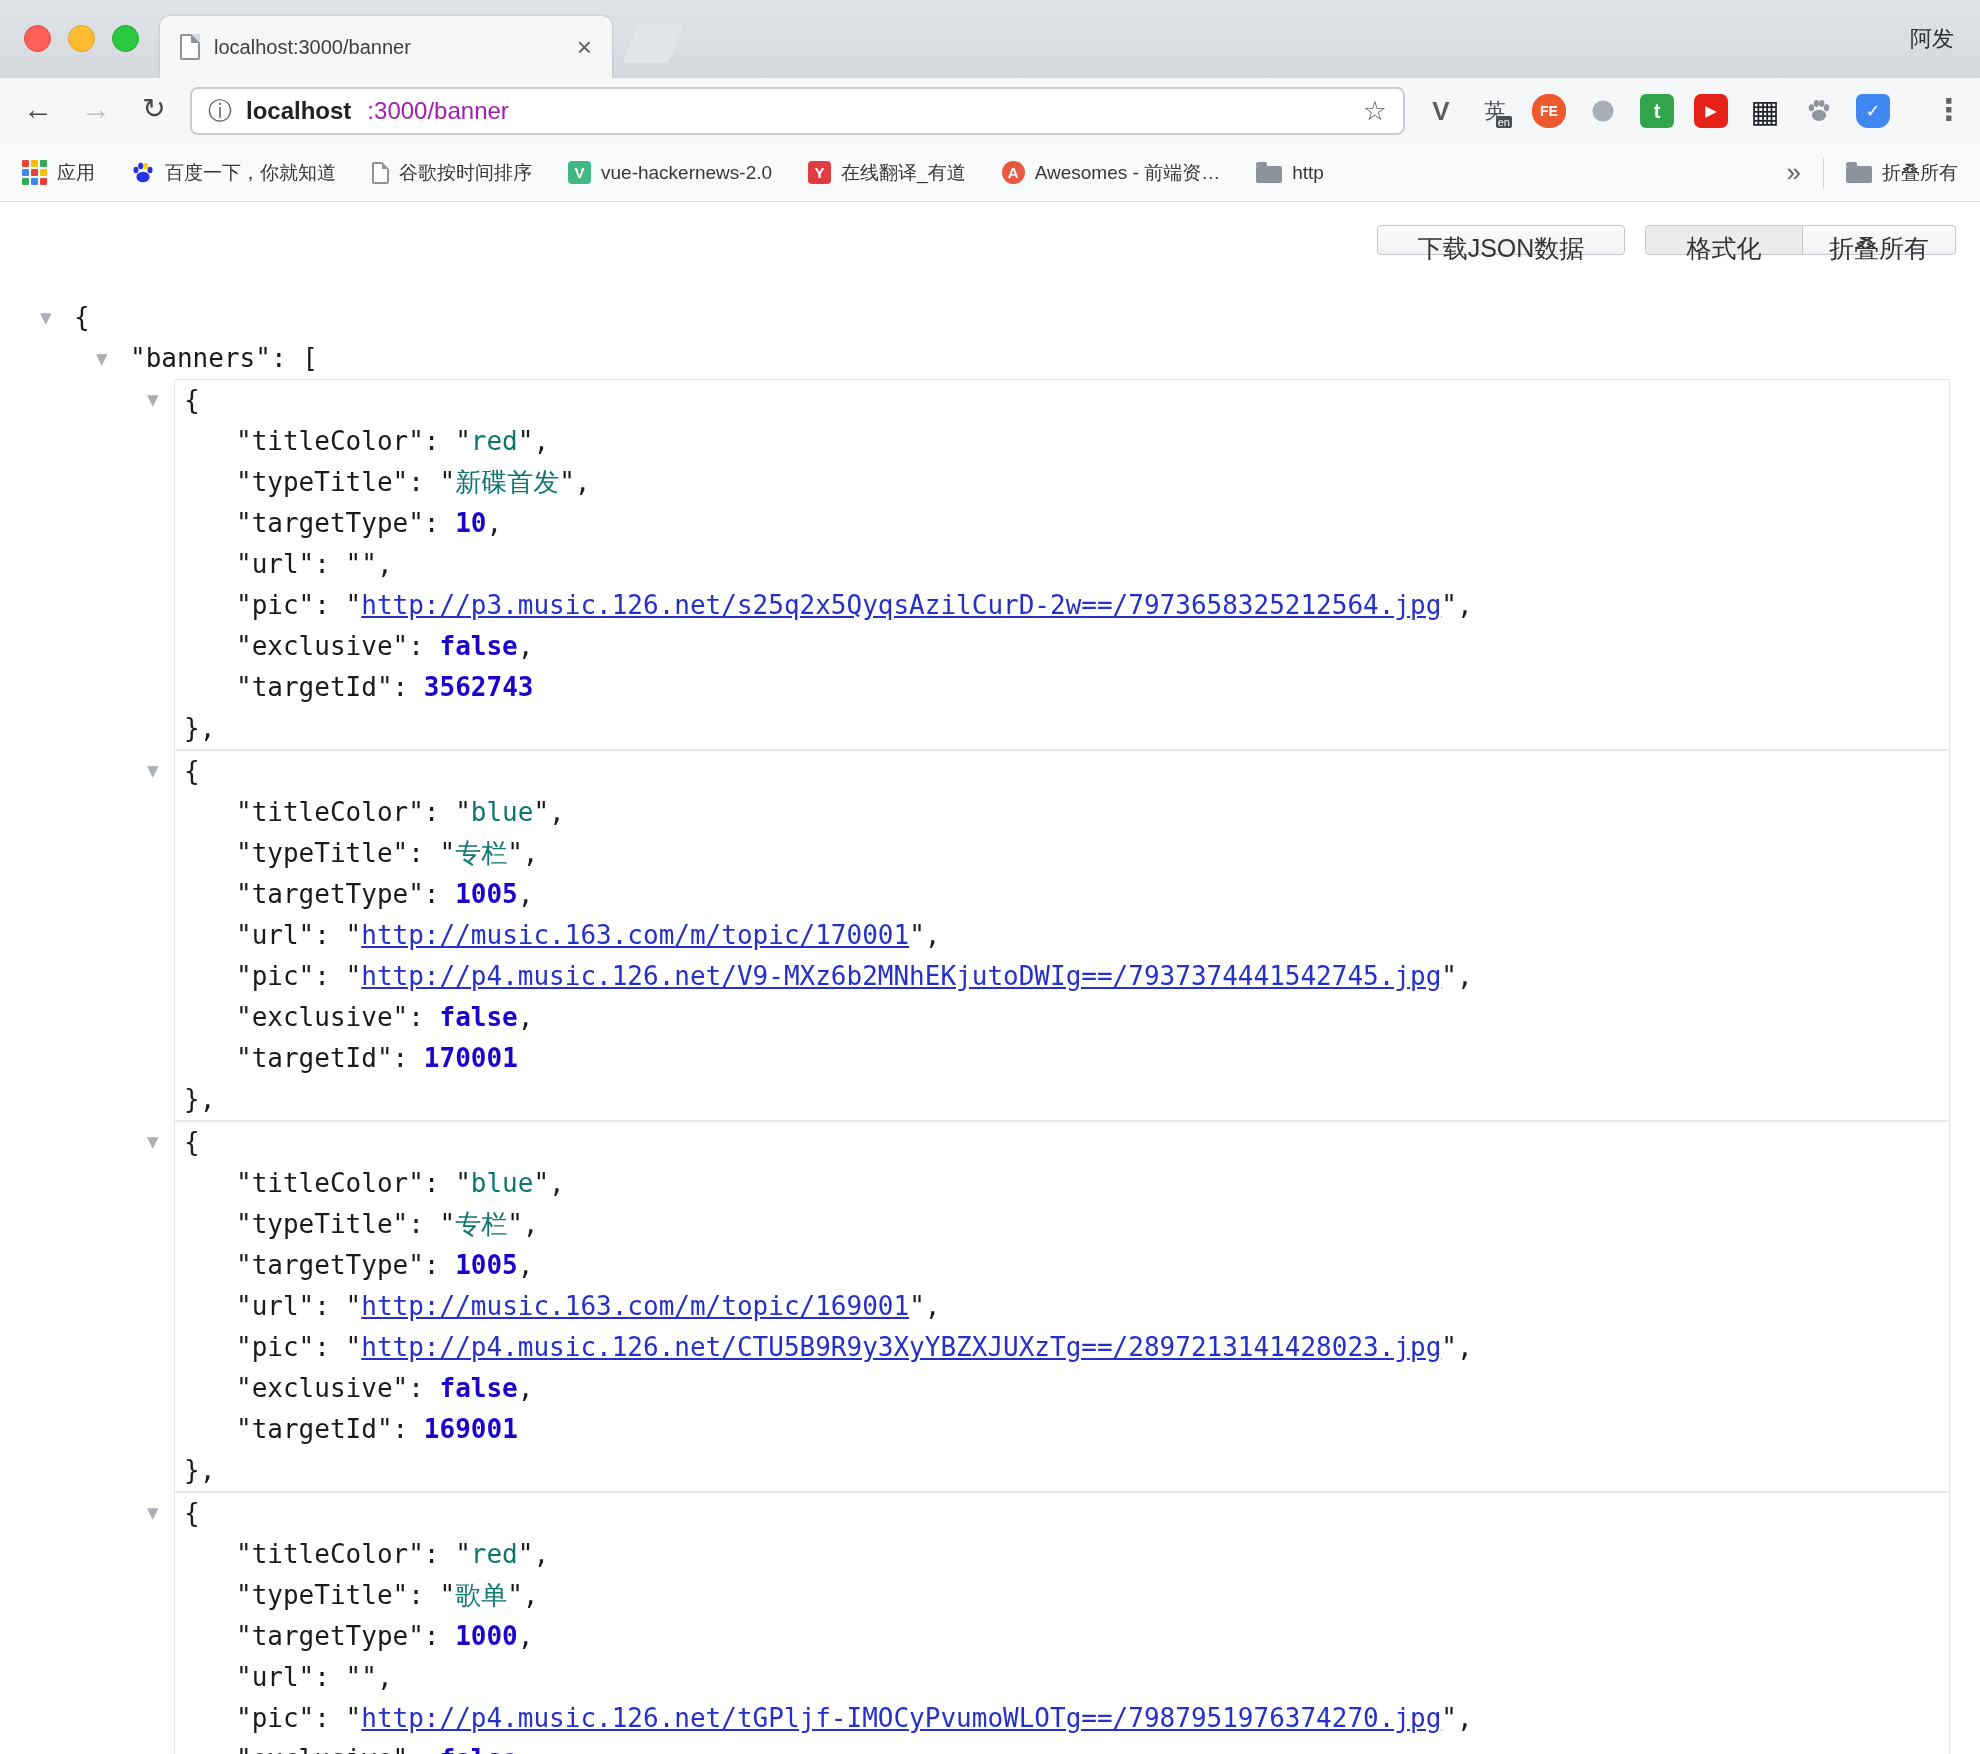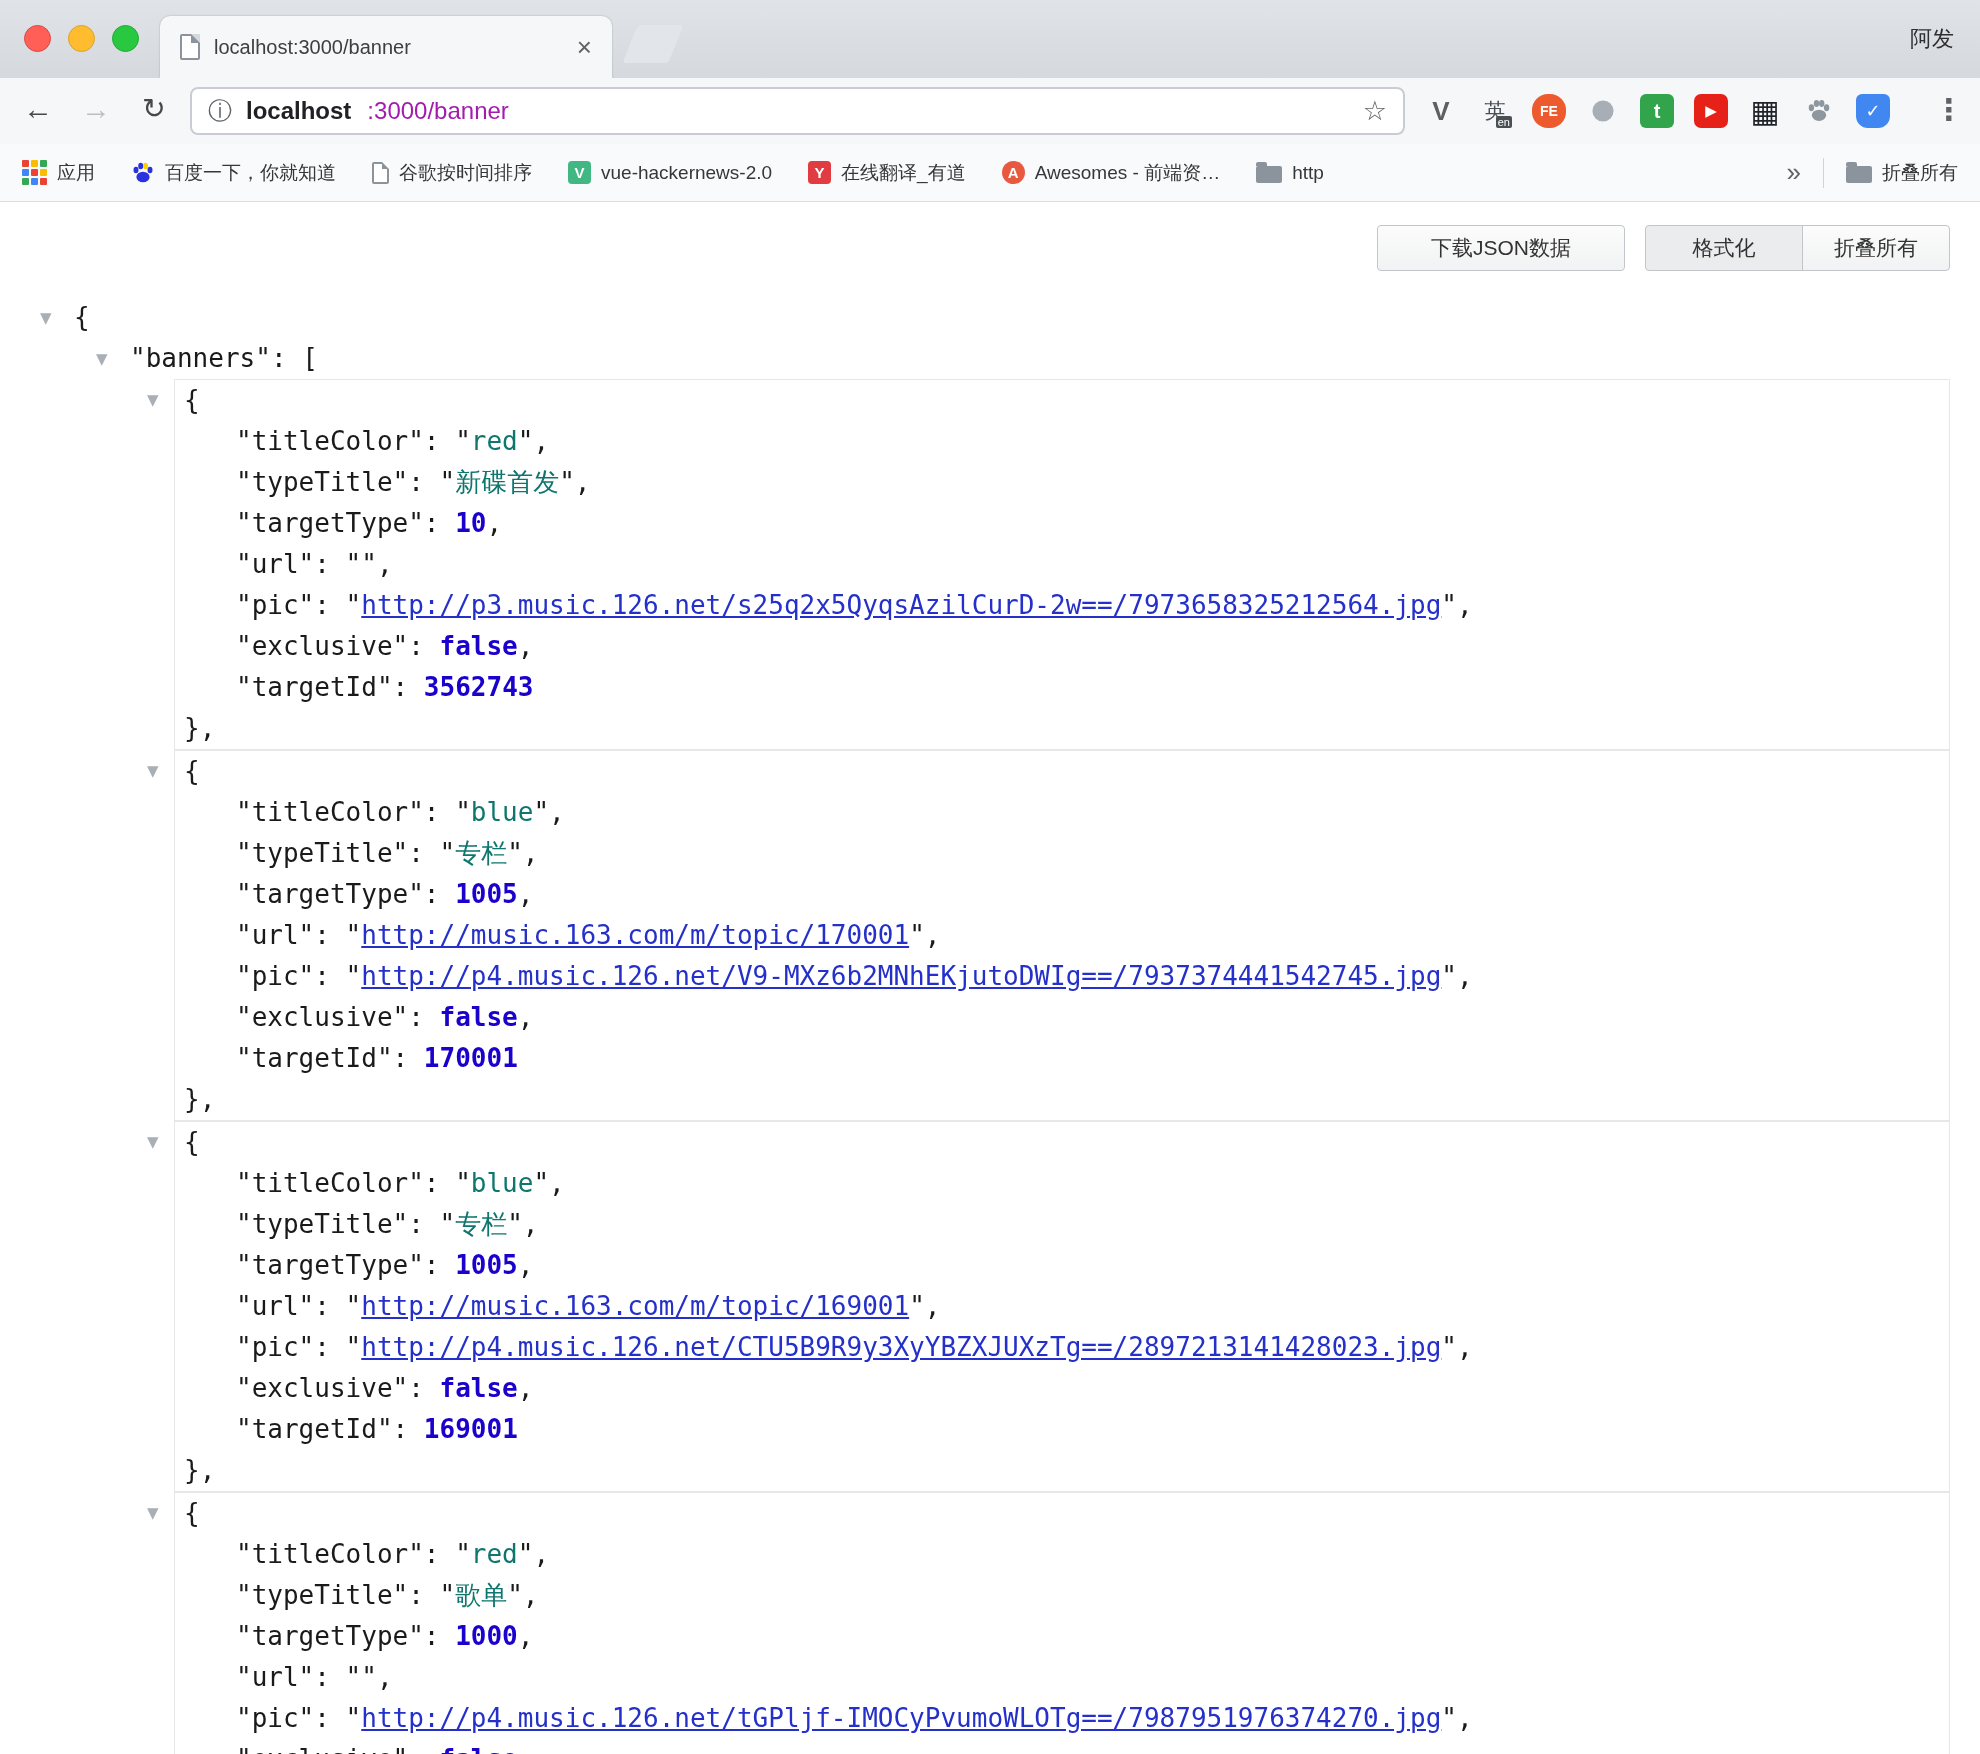--- a/index.html
+++ b/index.html
@@ -70,23 +70,23 @@
     justify-content:center; font-weight:bold; font-size:15px; }
   .folder { width:26px; height:17px; background:#8b949c; border-radius:2px; position:relative; margin-top:4px; }
   .folder:before { content:""; position:absolute; left:0; top:-4px; width:11px; height:4px;
     background:#8b949c; border-radius:2px 2px 0 0; }
   .bm-right { margin-left:auto; display:flex; align-items:center; gap:22px; }
   .overflow { font-size:26px; color:#5f6368; }
   .bm-divider { width:1px; height:30px; background:#d0d3d7; }
 
   
   .content { position:absolute; top:203px; left:0; right:0; bottom:0; background:#fff; overflow:hidden; }
-  .btn { position:absolute; height:46px; line-height:44px; text-align:center;
+  .btn { position:absolute; height:30px; line-height:44px; text-align:center;
     border:1px solid #c2c5c9; background:linear-gradient(#fcfcfc,#f1f2f3);
-    color:#333; font-size:21px; border-radius:4px; padding:0 38px; }
+    color:#333; font-size:25px; border-radius:4px; padding:0 38px; }
   .btn.download { left:1377px; top:22px; min-width:248px; }
   .btn-group { position:absolute; left:1645px; top:22px; display:flex;border-radius:23px; }
   .btn-group .btn { position:static; }
   .btn.format { border-radius:4px 0 0 4px; background:#ebecee; min-width:158px; padding:0 30px; }
   .btn.collapse { border-radius:0 4px 4px 0; margin-left:-1px; min-width:148px; padding:0 26px; }
 
   
   #json-tree { position:absolute; left:40px; top:94px; right:30px;
     font-family:"DejaVu Sans Mono","Liberation Mono",monospace; font-size:26px; }
   .jline { height:41px; line-height:41px; white-space:pre; }

